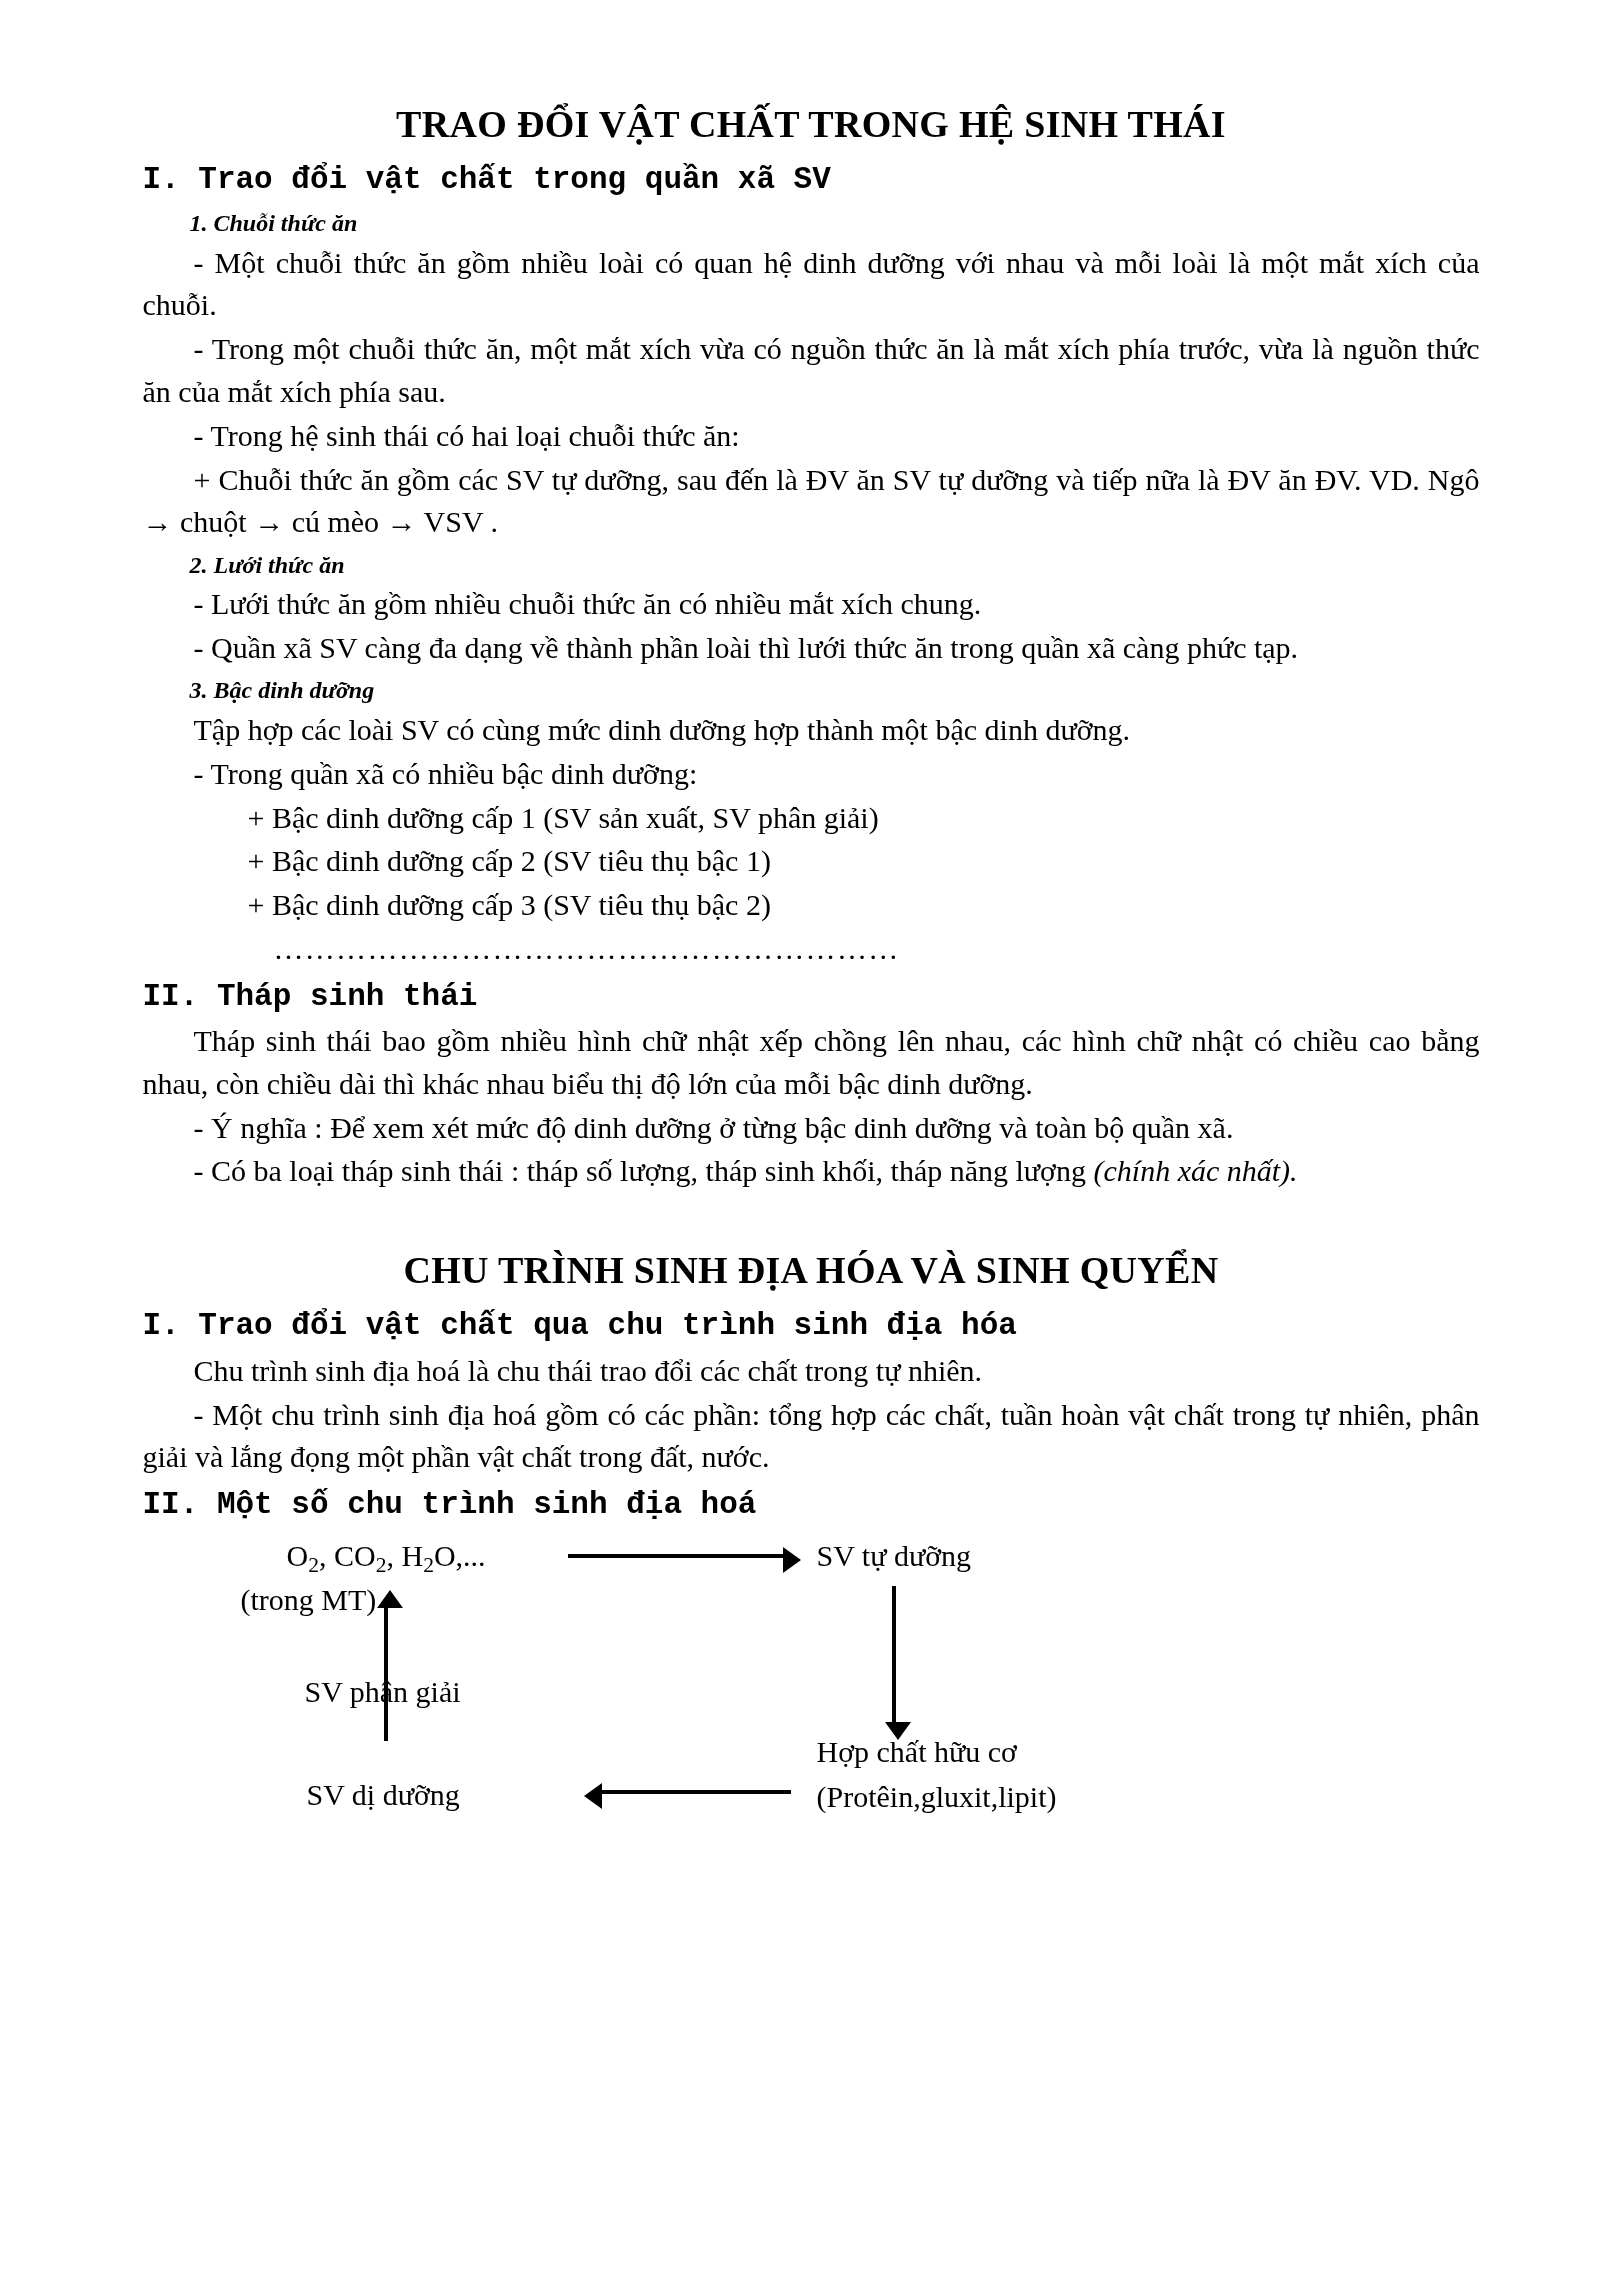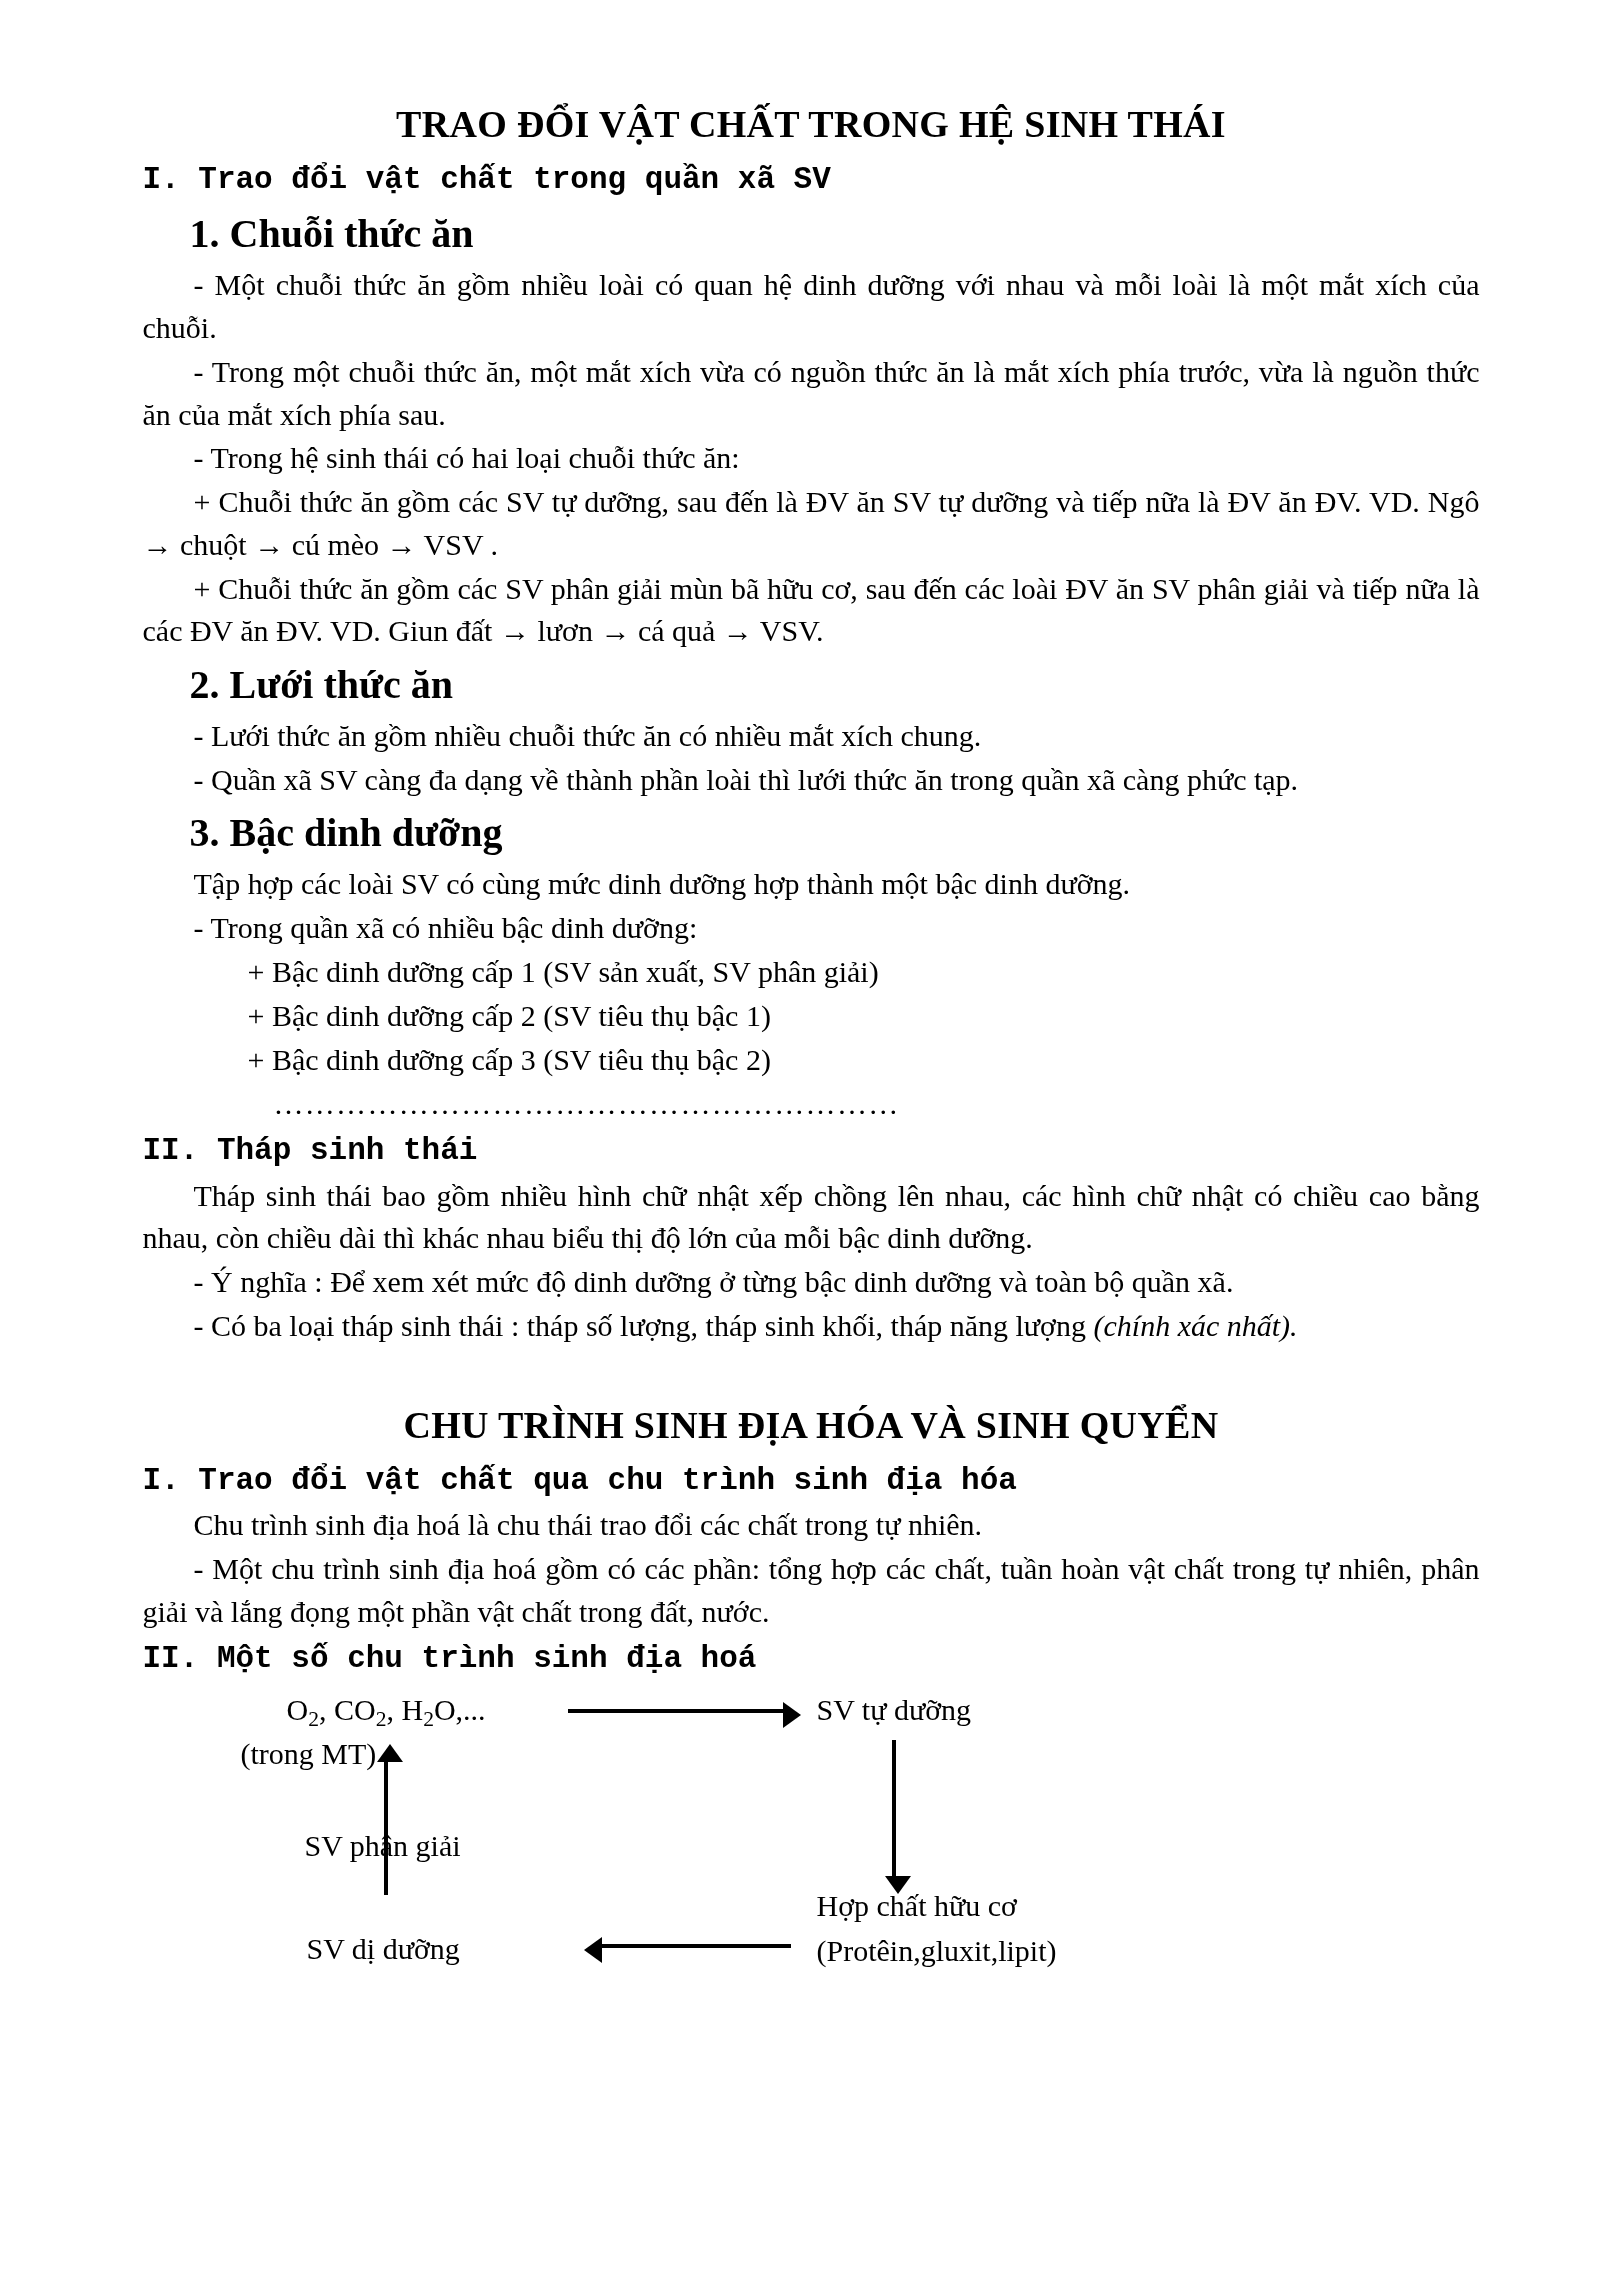--- a/index.html
+++ b/index.html
@@ -36,21 +36,22 @@
     margin-top: 51px;
   }
   .sec-head {
     font-weight: bold;
     font-size: 31px;
     margin: 3.9px 0 1.3px 0;
     font-family: Liberation Mono, monospace;
   }
   .sub-head {
     font-weight: bold;
-    font-size: 40px;
+    font-style: italic;
+    font-size: 24px;
     margin: 3.9px 0 1.3px 0;
     padding-left: 47px;
   }
   p.para {
     margin: 0 0 1.3px 0;
     text-align: justify;
     text-indent: 51px;
   }
   p.para.deep {
     text-indent: 105px;
@@ -126,21 +127,20 @@
 
     <h1 class="doc-title">TRAO ĐỔI VẬT CHẤT TRONG HỆ SINH THÁI</h1>
 
     <div class="sec-head">I. Trao đổi vật chất trong quần xã SV</div>
 
     <div class="sub-head">1. Chuỗi thức ăn</div>
     <p class="para">- Một chuỗi thức ăn gồm nhiều loài có quan hệ dinh dưỡng với nhau và mỗi loài là một mắt xích của chuỗi.</p>
     <p class="para">- Trong một chuỗi thức ăn, một mắt xích vừa có nguồn thức ăn là mắt xích phía trước, vừa là nguồn thức ăn của mắt xích phía sau.</p>
     <p class="para">- Trong hệ sinh thái có hai loại chuỗi thức ăn:</p>
     <p class="para">+ Chuỗi thức ăn gồm các SV tự dưỡng, sau đến là ĐV ăn SV tự dưỡng và tiếp nữa là ĐV ăn ĐV.  VD. Ngô → chuột → cú mèo → VSV .</p>
-    <p class="para">+ Chuỗi thức ăn gồm các SV phân giải mùn bã hữu cơ, sau đến các loài ĐV ăn SV phân giải và tiếp nữa là các ĐV ăn ĐV.   VD. Giun đất → lươn → cá quả → VSV.</p>
 
     <div class="sub-head">2. Lưới thức ăn</div>
     <p class="para">- Lưới thức ăn gồm nhiều chuỗi thức ăn có nhiều mắt xích chung.</p>
     <p class="para">- Quần xã SV càng đa dạng về thành phần loài thì lưới thức ăn trong quần xã càng phức tạp.</p>
 
     <div class="sub-head">3. Bậc dinh dưỡng</div>
     <p class="para">Tập hợp các loài SV có cùng mức dinh dưỡng hợp thành một bậc dinh dưỡng.</p>
     <p class="para">- Trong quần xã có nhiều bậc dinh dưỡng:</p>
     <p class="para deep">+ Bậc dinh dưỡng cấp 1 (SV sản xuất, SV phân giải)</p>
     <p class="para deep">+ Bậc dinh dưỡng cấp 2 (SV tiêu thụ bậc 1)</p>

